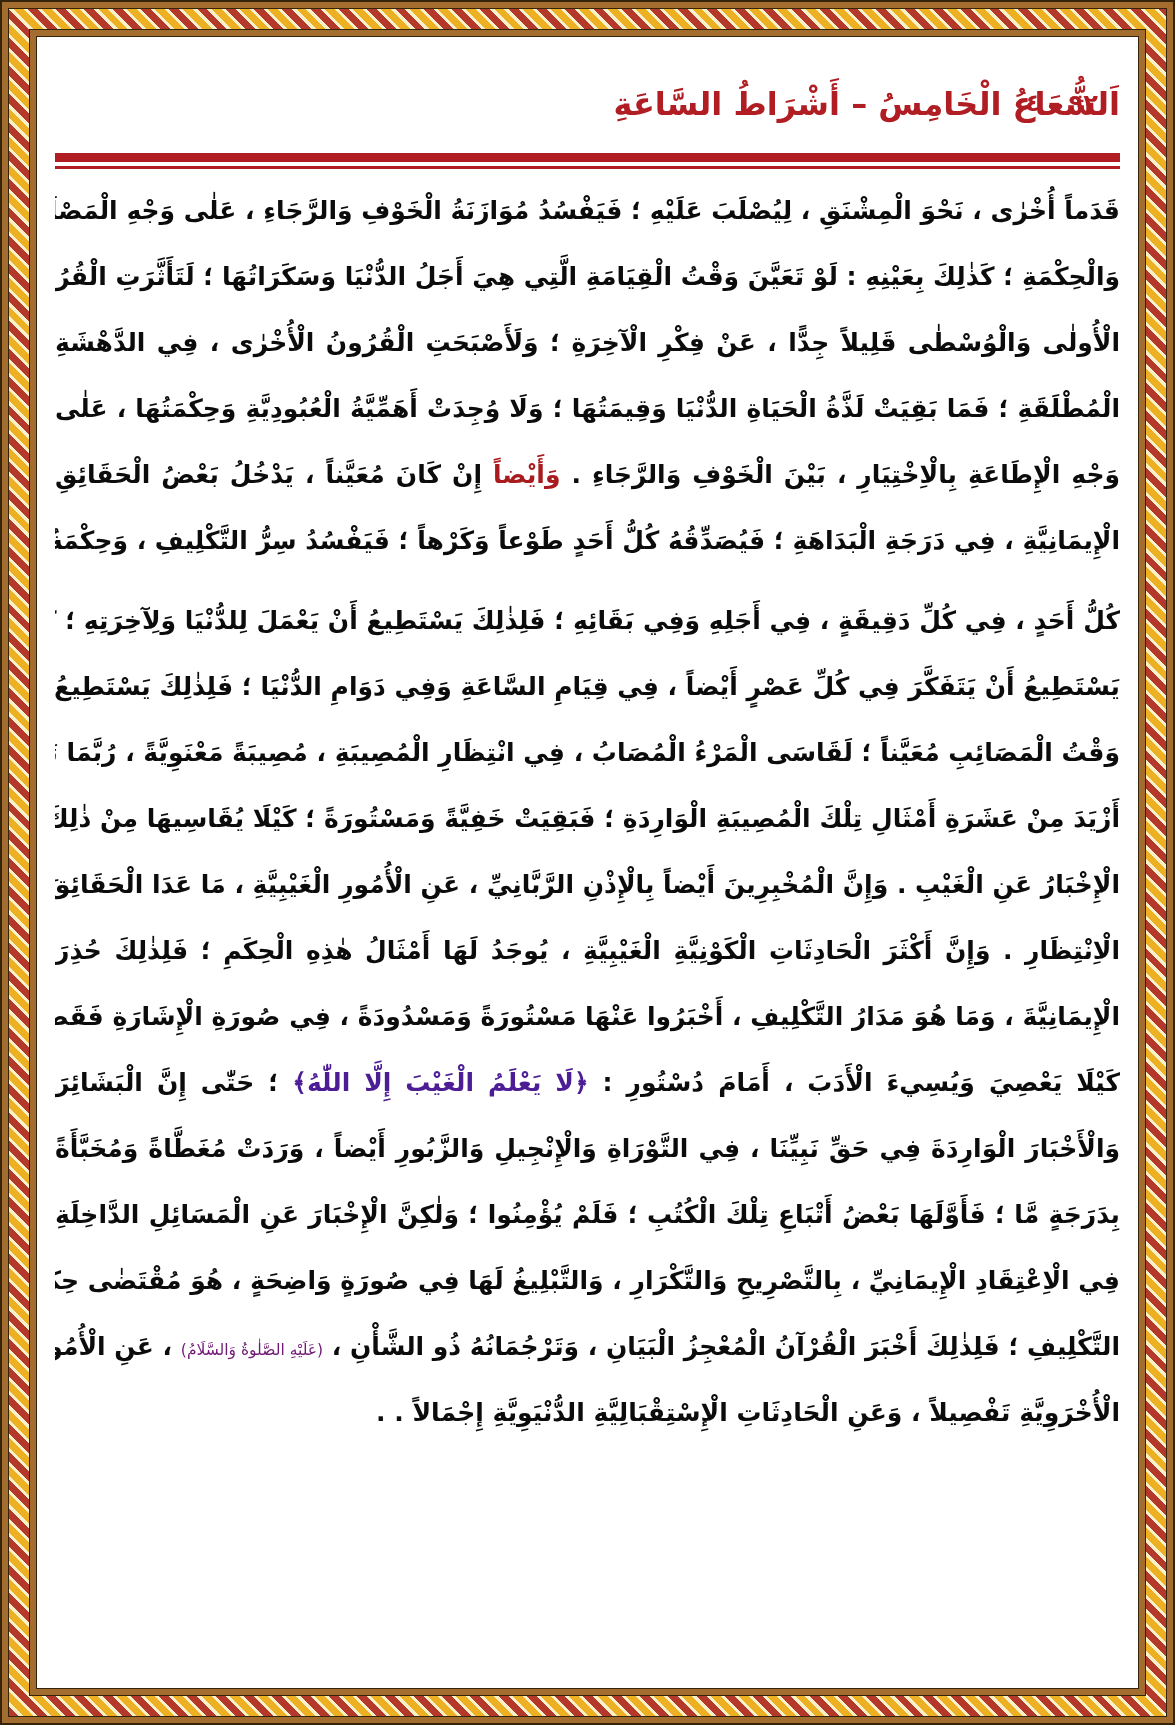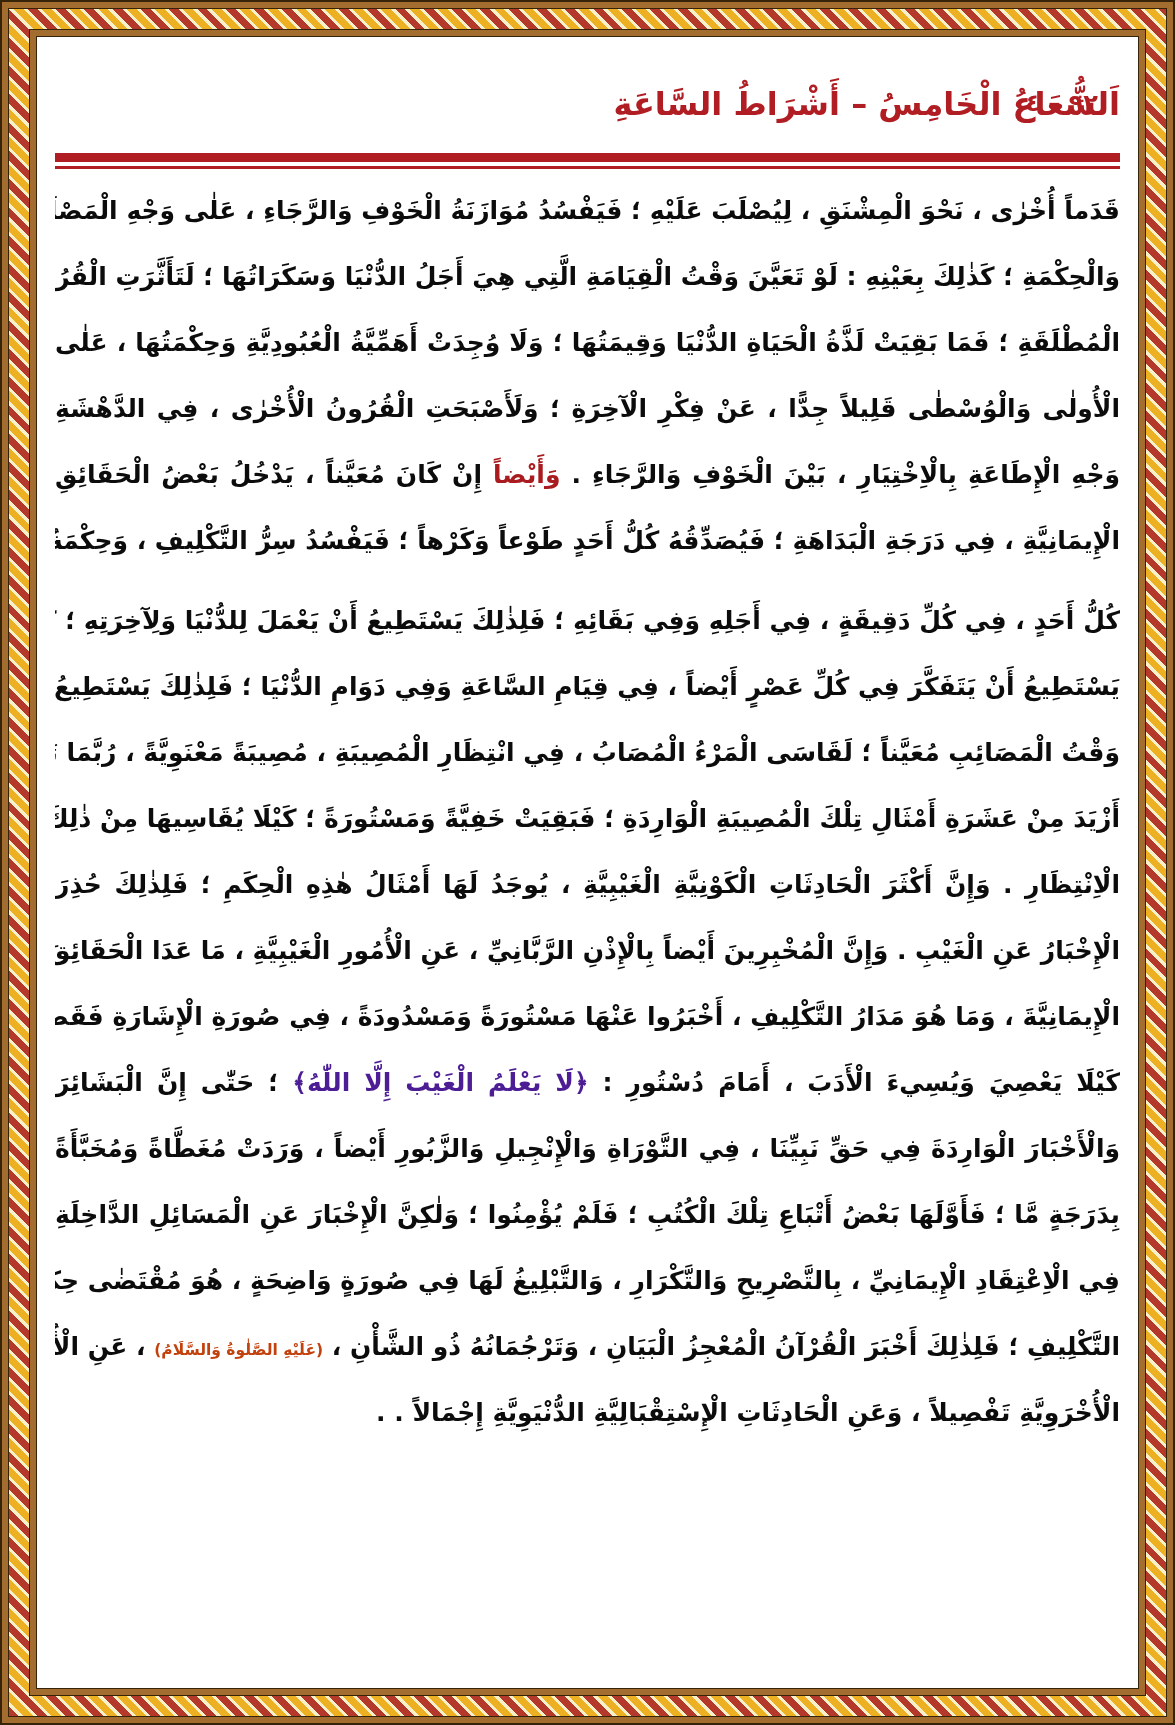--- a/index.html
+++ b/index.html
@@ -36,21 +36,21 @@
     direction:rtl;unicode-bidi:embed;
     text-align:justify;text-align-last:justify;text-justify:inter-word;
     white-space:nowrap;overflow:hidden;
     font-size:25px;font-weight:bold;color:#0c0c0c;
     height:66px;line-height:66px;
   }
   .line.p-last{text-align-last:right;}
   .line.indent{padding-right:42px;}
   .seg.red{color:#a91b1e;margin-top:11px;}
   .seg.quran{color:#4c1d95;font-weight:800;}
-  .seg.seal{color:#c2410c;font-size:0.62em;font-weight:700;}
+  .seg.seal{color:#701a75;font-size:0.62em;font-weight:400;}
 </style>
 </head>
 <body>
 
 <div class="frame f1"></div>
 <div class="frame f2"></div>
 <div class="frame f3"></div>
 <div class="frame f4"></div>
 <div class="frame f5"></div>
 <div class="frame f6"></div>
@@ -60,32 +60,32 @@
   <div class="page-header">
     <div class="page-number">٩٢ – ٤</div>
     <div class="page-title">اَلشُّعَاعُ الْخَامِسُ – أَشْرَاطُ السَّاعَةِ</div>
   </div>
   <div class="rule-thick"></div>
   <div class="rule-thin"></div>
   <div class="body-text">
       <div class="para">
         <div class="line"><span class="seg normal">قَدَماً أُخْرٰى ، نَحْوَ الْمِشْنَقِ ، لِيُصْلَبَ عَلَيْهِ ؛ فَيَفْسُدُ مُوَازَنَةُ الْخَوْفِ وَالرَّجَاءِ ، عَلٰى وَجْهِ الْمَصْلَحَةِ</span></div>
         <div class="line"><span class="seg normal">وَالْحِكْمَةِ ؛ كَذٰلِكَ بِعَيْنِهِ : لَوْ تَعَيَّنَ وَقْتُ الْقِيَامَةِ الَّتِي هِيَ أَجَلُ الدُّنْيَا وَسَكَرَاتُهَا ؛ لَتَأَثَّرَتِ الْقُرُونُ</span></div>
+        <div class="line"><span class="seg normal">الْأُولٰى وَالْوُسْطٰى قَلِيلاً جِدًّا ، عَنْ فِكْرِ الْآخِرَةِ ؛ وَلَأَصْبَحَتِ الْقُرُونُ الْأُخْرٰى ، فِي الدَّهْشَةِ</span></div>
         <div class="line"><span class="seg normal">الْمُطْلَقَةِ ؛ فَمَا بَقِيَتْ لَذَّةُ الْحَيَاةِ الدُّنْيَا وَقِيمَتُهَا ؛ وَلَا وُجِدَتْ أَهَمِّيَّةُ الْعُبُودِيَّةِ وَحِكْمَتُهَا ، عَلٰى</span></div>
-        <div class="line"><span class="seg normal">الْأُولٰى وَالْوُسْطٰى قَلِيلاً جِدًّا ، عَنْ فِكْرِ الْآخِرَةِ ؛ وَلَأَصْبَحَتِ الْقُرُونُ الْأُخْرٰى ، فِي الدَّهْشَةِ</span></div>
         <div class="line"><span class="seg normal">وَجْهِ الْإِطَاعَةِ بِالْاِخْتِيَارِ ، بَيْنَ الْخَوْفِ وَالرَّجَاءِ . </span><span class="seg red">وَأَيْضاً</span><span class="seg normal"> إِنْ كَانَ مُعَيَّناً ، يَدْخُلُ بَعْضُ الْحَقَائِقِ</span></div>
         <div class="line"><span class="seg normal">الْإِيمَانِيَّةِ ، فِي دَرَجَةِ الْبَدَاهَةِ ؛ فَيُصَدِّقُهُ كُلُّ أَحَدٍ طَوْعاً وَكَرْهاً ؛ فَيَفْسُدُ سِرُّ التَّكْلِيفِ ، وَحِكْمَةُ</span></div>
       </div>
       <div class="para">
         <div class="line"><span class="seg normal">كُلُّ أَحَدٍ ، فِي كُلِّ دَقِيقَةٍ ، فِي أَجَلِهِ وَفِي بَقَائِهِ ؛ فَلِذٰلِكَ يَسْتَطِيعُ أَنْ يَعْمَلَ لِلدُّنْيَا وَلِآخِرَتِهِ ؛ كَمَا</span></div>
         <div class="line"><span class="seg normal">يَسْتَطِيعُ أَنْ يَتَفَكَّرَ فِي كُلِّ عَصْرٍ أَيْضاً ، فِي قِيَامِ السَّاعَةِ وَفِي دَوَامِ الدُّنْيَا ؛ فَلِذٰلِكَ يَسْتَطِيعُ أَنْ</span></div>
         <div class="line"><span class="seg normal">وَقْتُ الْمَصَائِبِ مُعَيَّناً ؛ لَقَاسَى الْمَرْءُ الْمُصَابُ ، فِي انْتِظَارِ الْمُصِيبَةِ ، مُصِيبَةً مَعْنَوِيَّةً ، رُبَّمَا تَكُونُ</span></div>
         <div class="line"><span class="seg normal">أَزْيَدَ مِنْ عَشَرَةِ أَمْثَالِ تِلْكَ الْمُصِيبَةِ الْوَارِدَةِ ؛ فَبَقِيَتْ خَفِيَّةً وَمَسْتُورَةً ؛ كَيْلَا يُقَاسِيهَا مِنْ ذٰلِكَ</span></div>
+        <div class="line"><span class="seg normal">الْإِخْبَارُ عَنِ الْغَيْبِ . وَإِنَّ الْمُخْبِرِينَ أَيْضاً بِالْإِذْنِ الرَّبَّانِيِّ ، عَنِ الْأُمُورِ الْغَيْبِيَّةِ ، مَا عَدَا الْحَقَائِقَ</span></div>
         <div class="line"><span class="seg normal">الْاِنْتِظَارِ . وَإِنَّ أَكْثَرَ الْحَادِثَاتِ الْكَوْنِيَّةِ الْغَيْبِيَّةِ ، يُوجَدُ لَهَا أَمْثَالُ هٰذِهِ الْحِكَمِ ؛ فَلِذٰلِكَ حُذِرَ</span></div>
-        <div class="line"><span class="seg normal">الْإِخْبَارُ عَنِ الْغَيْبِ . وَإِنَّ الْمُخْبِرِينَ أَيْضاً بِالْإِذْنِ الرَّبَّانِيِّ ، عَنِ الْأُمُورِ الْغَيْبِيَّةِ ، مَا عَدَا الْحَقَائِقَ</span></div>
         <div class="line"><span class="seg normal">الْإِيمَانِيَّةَ ، وَمَا هُوَ مَدَارُ التَّكْلِيفِ ، أَخْبَرُوا عَنْهَا مَسْتُورَةً وَمَسْدُودَةً ، فِي صُورَةِ الْإِشَارَةِ فَقَطْ ؛</span></div>
         <div class="line"><span class="seg normal">كَيْلَا يَعْصِيَ وَيُسِيءَ الْأَدَبَ ، أَمَامَ دُسْتُورِ : </span><span class="seg quran">﴿لَا يَعْلَمُ الْغَيْبَ إِلَّا اللّٰهُ﴾</span><span class="seg normal"> ؛ حَتّٰى إِنَّ الْبَشَائِرَ</span></div>
         <div class="line"><span class="seg normal">وَالْأَخْبَارَ الْوَارِدَةَ فِي حَقِّ نَبِيِّنَا ، فِي التَّوْرَاةِ وَالْإِنْجِيلِ وَالزَّبُورِ أَيْضاً ، وَرَدَتْ مُغَطَّاةً وَمُخَبَّأَةً</span></div>
         <div class="line"><span class="seg normal">بِدَرَجَةٍ مَّا ؛ فَأَوَّلَهَا بَعْضُ أَتْبَاعِ تِلْكَ الْكُتُبِ ؛ فَلَمْ يُؤْمِنُوا ؛ وَلٰكِنَّ الْإِخْبَارَ عَنِ الْمَسَائِلِ الدَّاخِلَةِ</span></div>
         <div class="line"><span class="seg normal">فِي الْاِعْتِقَادِ الْإِيمَانِيِّ ، بِالتَّصْرِيحِ وَالتَّكْرَارِ ، وَالتَّبْلِيغُ لَهَا فِي صُورَةٍ وَاضِحَةٍ ، هُوَ مُقْتَضٰى حِكْمَةِ</span></div>
         <div class="line"><span class="seg normal">التَّكْلِيفِ ؛ فَلِذٰلِكَ أَخْبَرَ الْقُرْآنُ الْمُعْجِزُ الْبَيَانِ ، وَتَرْجُمَانُهُ ذُو الشَّأْنِ ، </span><span class="seg seal">(عَلَيْهِ الصَّلٰوةُ وَالسَّلَامُ)</span><span class="seg normal"> ، عَنِ الْأُمُورِ</span></div>
         <div class="line p-last"><span class="seg normal">الْأُخْرَوِيَّةِ تَفْصِيلاً ، وَعَنِ الْحَادِثَاتِ الْإِسْتِقْبَالِيَّةِ الدُّنْيَوِيَّةِ إِجْمَالاً . .</span></div>
       </div>
     </div>
 </div>

